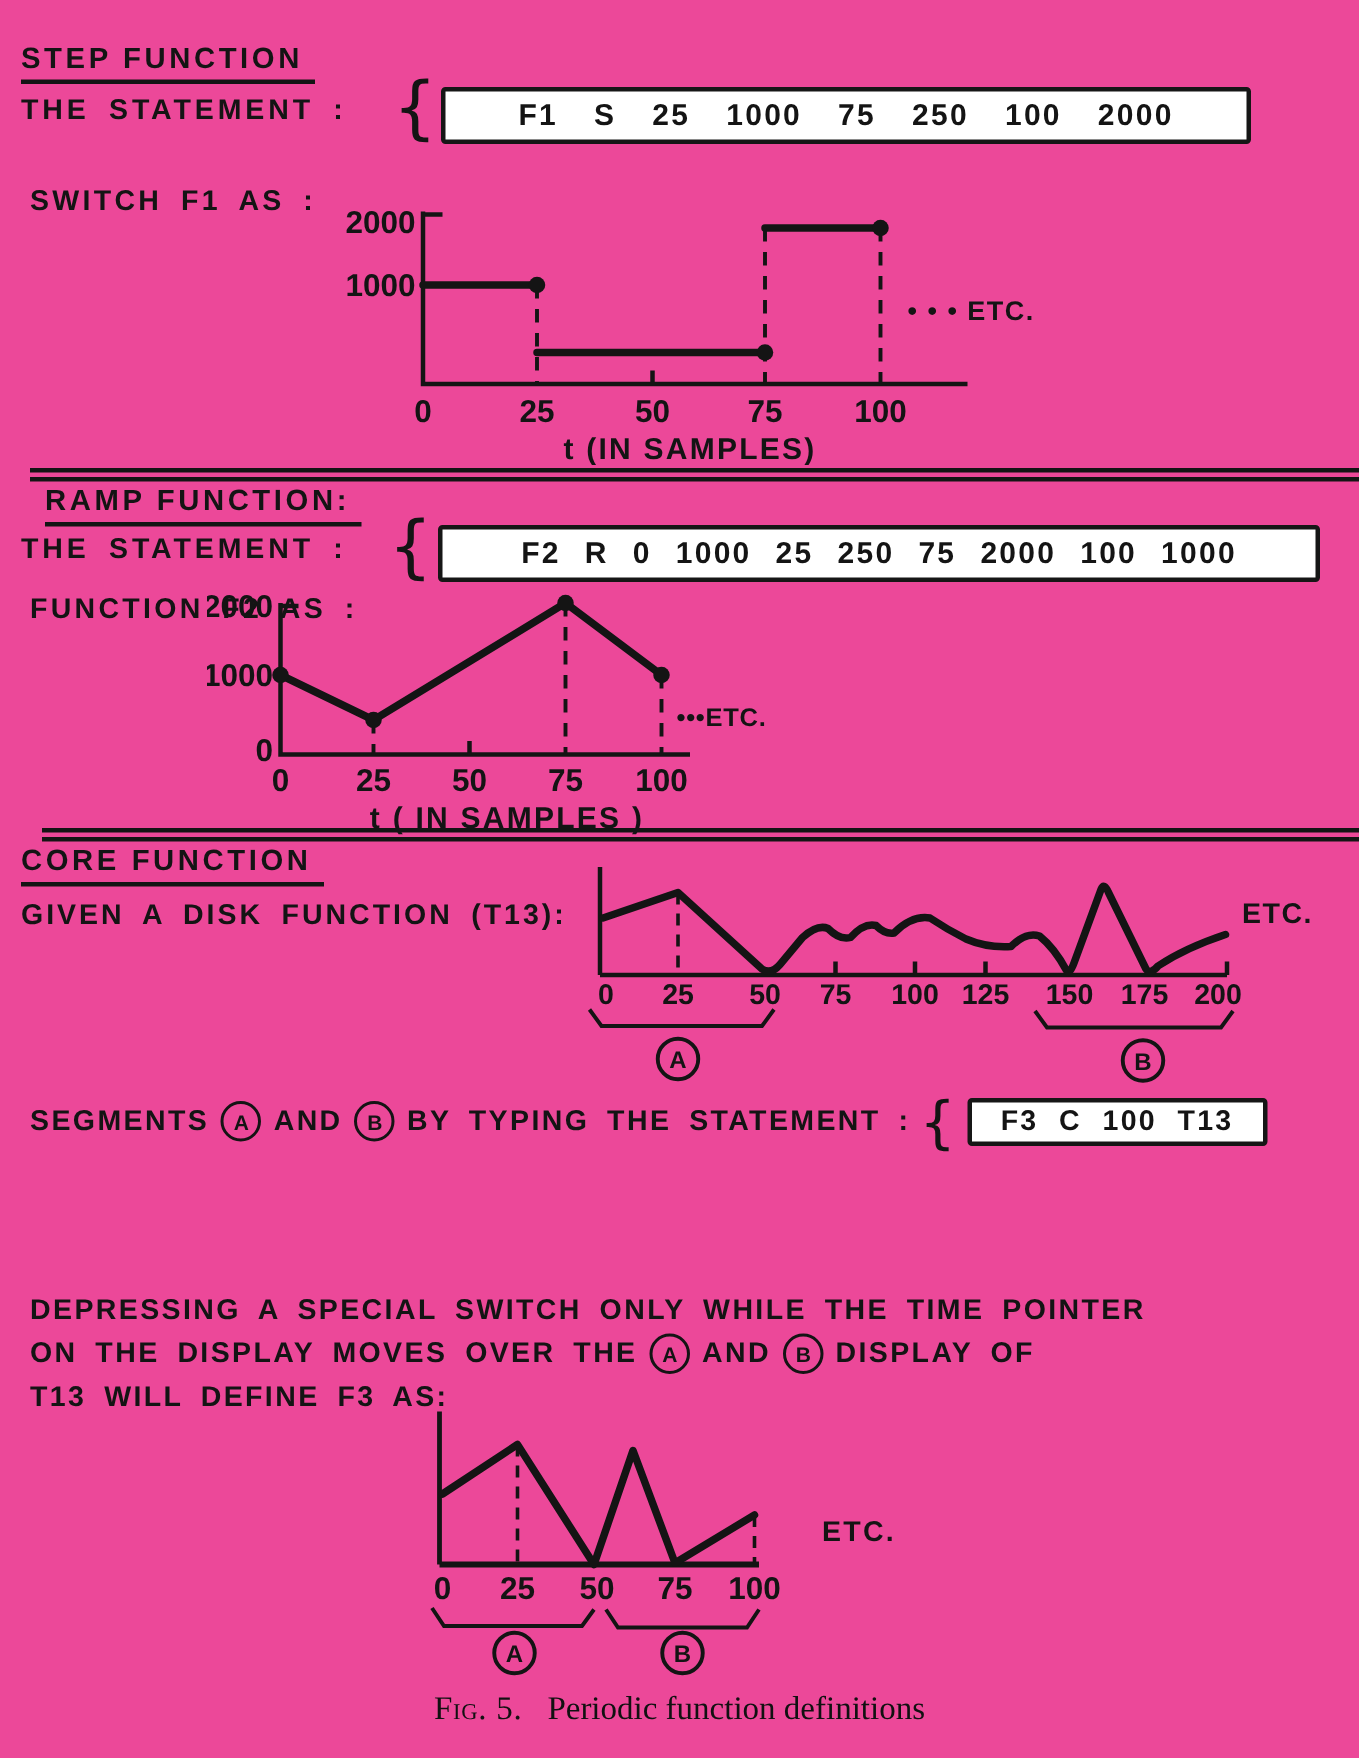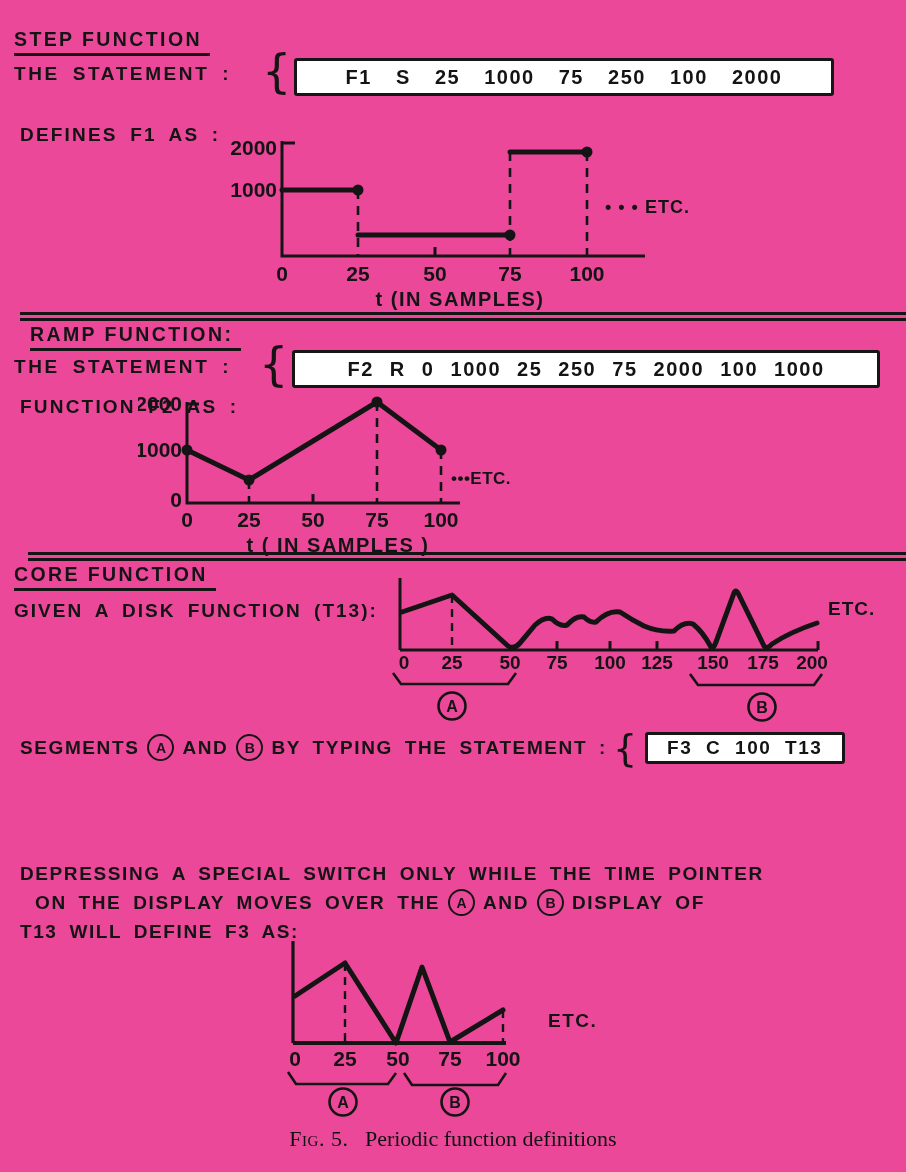--- a/index.html
+++ b/index.html
@@ -29,21 +29,21 @@
 <div id="page">
 
   <div class="abs" style="left:14px;top:28px;">
     <span class="heading">STEP FUNCTION</span>
   </div>
 
   <div class="abs t" style="left:14px;top:63px;letter-spacing:2.6px;">THE STATEMENT :</div>
   <div class="abs brace" style="left:262px;top:48px;font-size:46px;">{</div>
   <div class="abs stmt-box" style="left:294px;top:58px;width:540px;height:38px;word-spacing:17px;">F1 S 25 1000 75 250 100 2000</div>
 
-  <div class="abs t" style="left:20px;top:124px;letter-spacing:2.2px;">DEFINES F1 AS :</div>
+  <div class="abs t" style="left:20px;top:124px;letter-spacing:2.2px;">SWITCH F1 AS :</div>
 
   <svg class="abs" style="left:225px;top:128px;" width="470" height="182" viewBox="0 0 470 182">
 
     <path d="M57,13 V128 H420" fill="none" stroke="#141414" stroke-width="3"></path>
     <path d="M57,15 H70" fill="none" stroke="#141414" stroke-width="3"></path>
     <path d="M210,119 V128" fill="none" stroke="#141414" stroke-width="3"></path>
 
     <path d="M133,62 V128 M285,24 V128 M362,24 V128" fill="none" stroke="#141414" stroke-width="2.6" stroke-dasharray="9 7"></path>
 
     <path d="M57,62 H133 M133,107 H285 M285,24 H362" fill="none" stroke="#141414" stroke-width="5" stroke-linecap="round"></path>
@@ -139,21 +139,21 @@
           <span>B</span>
         </span>
       <span>BY TYPING THE STATEMENT :</span>
       <span class="brace" style="font-size:38px;">{</span>
       <span class="stmt-box" style="width:200px;height:32px;word-spacing:7px;font-size:19px;">F3 C 100 T13</span>
     </div>
   </div>
 
   <div class="abs" style="left:20px;top:859px;">
     <div class="pline t" style="letter-spacing:1.6px;">DEPRESSING A SPECIAL SWITCH ONLY  WHILE  THE  TIME  POINTER</div>
-    <div class="pline t" style="letter-spacing:1.6px;margin-left:15px;">
+    <div class="pline t" style="letter-spacing:1.6px;">
       <span>ON THE DISPLAY MOVES OVER  THE</span>
       <span class="circ">
           <span>A</span>
         </span>
       <span>AND</span>
       <span class="circ">
           <span>B</span>
         </span>
       <span>DISPLAY  OF</span>
     </div>

